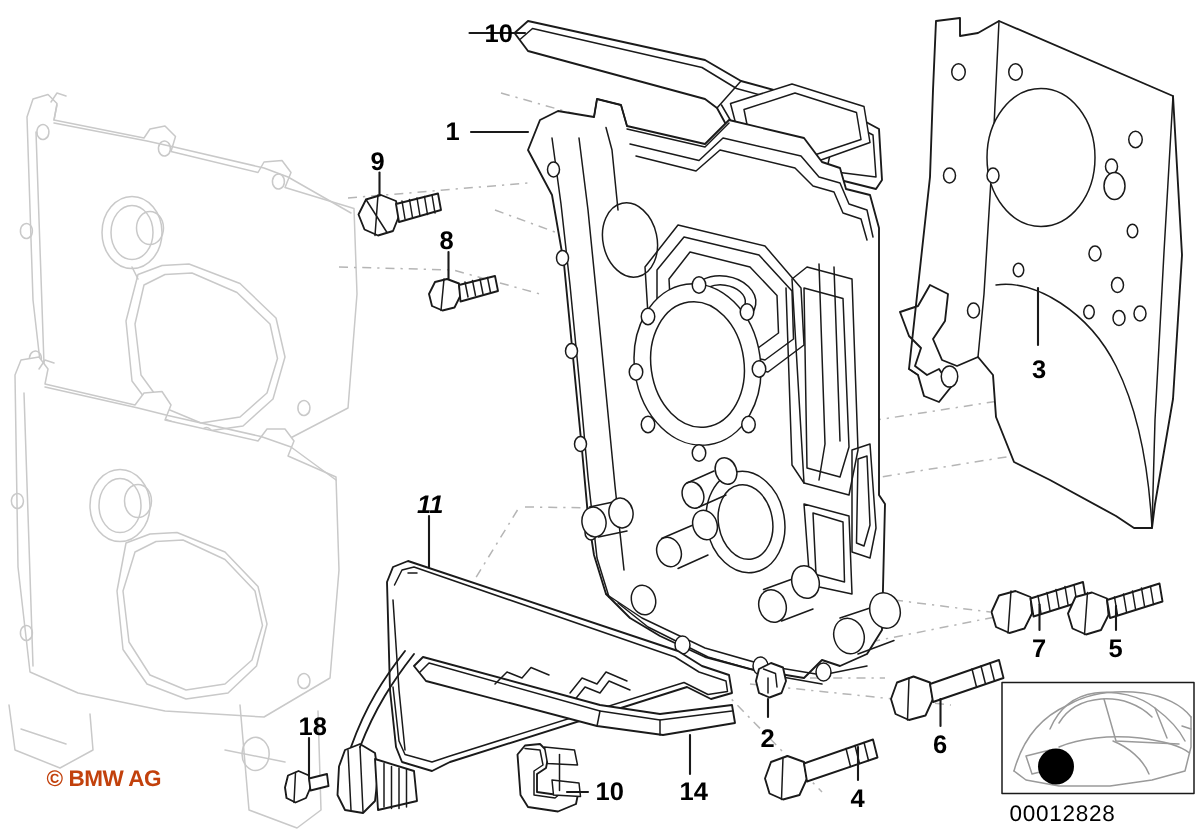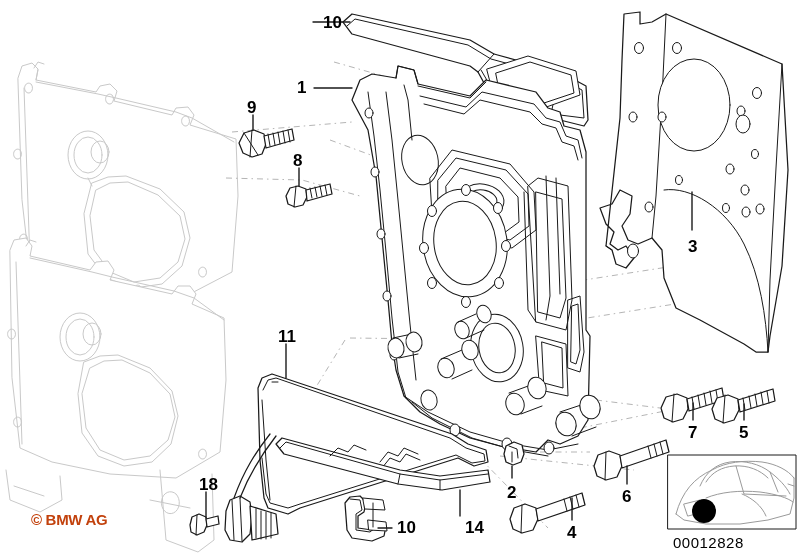--- a/index.html
+++ b/index.html
@@ -415,21 +415,21 @@
   <div class="callout" style="left:297px;top:79px;">1</div>
   <div class="callout" style="left:507px;top:484px;">2</div>
   <div class="callout" style="left:688px;top:238px;">3</div>
   <div class="callout" style="left:567px;top:524px;">4</div>
   <div class="callout" style="left:739px;top:424px;">5</div>
   <div class="callout" style="left:622px;top:488px;">6</div>
   <div class="callout" style="left:688px;top:424px;">7</div>
   <div class="callout" style="left:293px;top:152px;">8</div>
   <div class="callout" style="left:247px;top:99px;">9</div>
   <div class="callout" style="left:287px;top:14px;margin-left:36px;">10</div>
-  <div class="callout" style="left:278px;top:328px;">11</div>
+  <div class="callout" style="left:278px;top:328px;font-style:italic;">11</div>
   <div class="callout" style="left:199px;top:476px;">18</div>
   <div class="callout" style="left:397px;top:519px;">10</div>
-  <div class="callout" style="left:453px;top:519px;margin-left:12px;">14</div>
+  <div class="callout" style="left:453px;top:519px;">14</div>
 
   <div id="copyright">© BMW AG</div>
   <div id="diagram-number">00012828</div>
 
 </div>
 
 </body></html>

